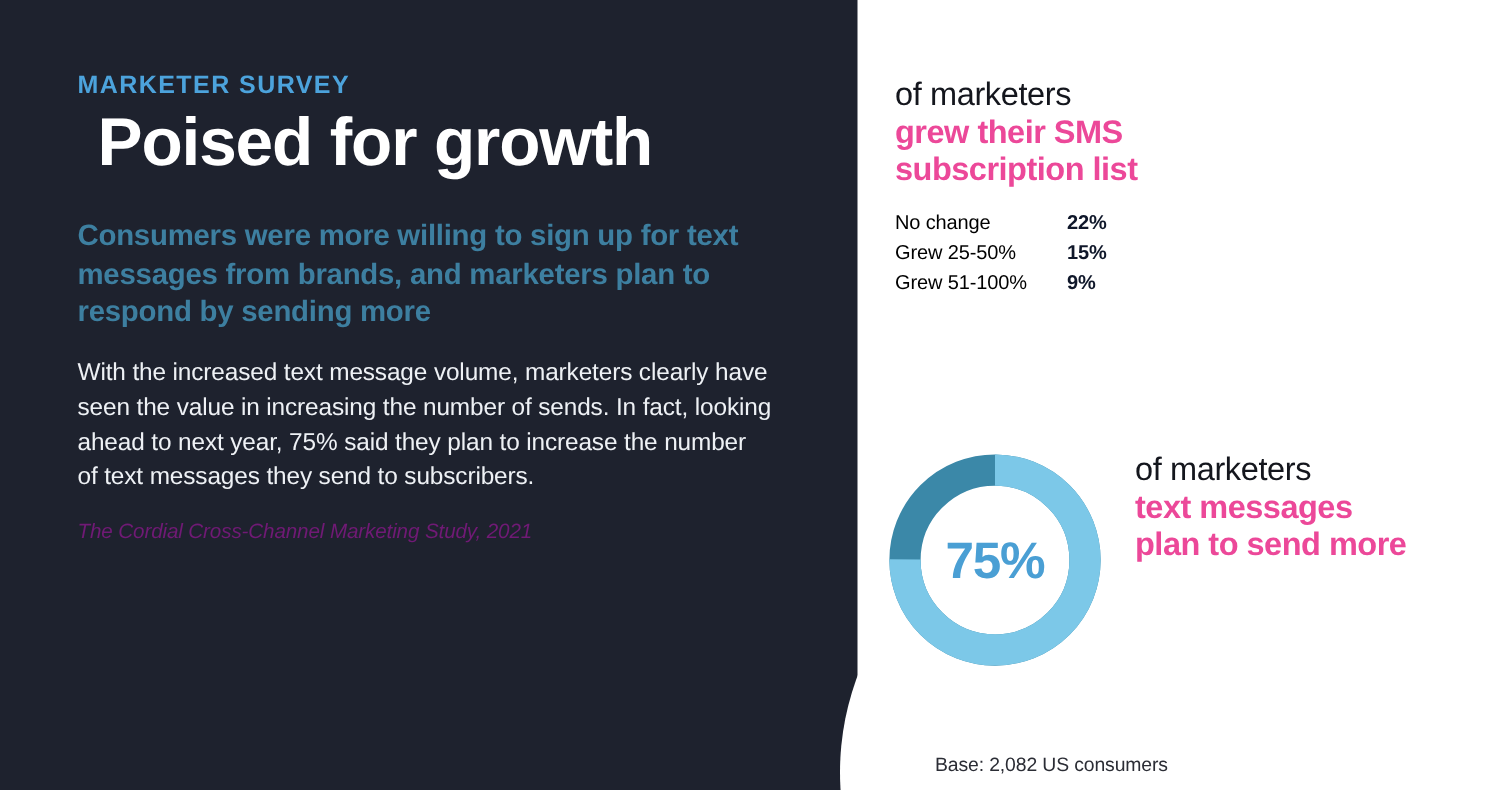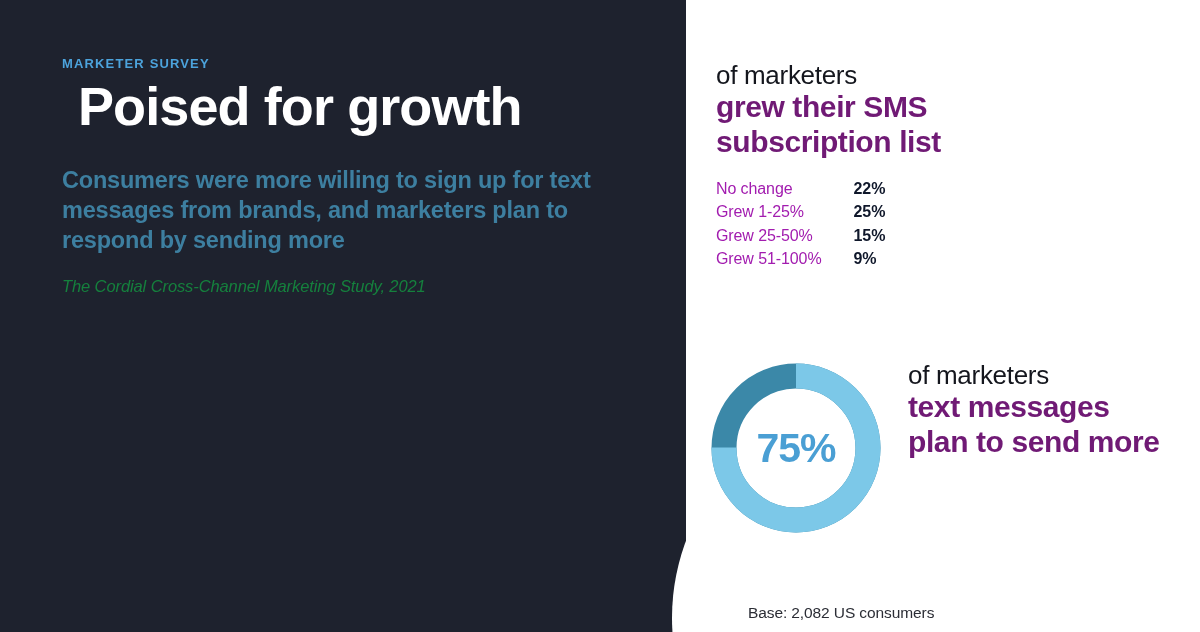--- a/index.html
+++ b/index.html
@@ -46,21 +46,21 @@
   
   .left-content {
     position: absolute;
     left: 62px;
     top: 56px;
     width: 556px;
     z-index: 3;
   }
   .eyebrow {
     color: #4ca3dc;
-    font-size: 13px;
+    font-size: 20px;
     font-weight: bold;
     letter-spacing: 1.15px;
     margin: 0 0 6px 0;
     line-height: 1.2;
   }
   .headline {
     color: #ffffff;
     font-size: 54px;
     font-weight: bold;
     letter-spacing: -0.9px;
@@ -77,21 +77,21 @@
   }
   .para {
     color: #eef1f5;
     font-size: 19.5px;
     line-height: 1.42;
     letter-spacing: -0.1px;
     margin: 0 0 20px 0;
     font-weight: normal;
   }
   .citation {
-    color: #15803d;
+    color: #701a75;
     font-size: 16.5px;
     font-style: italic;
     letter-spacing: -0.1px;
     margin: 6px 0 0 0;
   }
 
   
   .right-panel {
     position: absolute;
     left: 686px;
@@ -140,39 +140,39 @@
   }
   .stat-lead {
     color: #14161d;
     font-size: 26px;
     font-weight: normal;
     line-height: 1.16;
     letter-spacing: -0.3px;
     margin: 0;
   }
   .stat-emph {
-    color: #701a75;
-    font-size: 30px;
+    color: #ec4899;
+    font-size: 26px;
     font-weight: bold;
     line-height: 1.16;
     letter-spacing: -0.4px;
     margin: 0;
     white-space: nowrap;
   }
 
   
   .breakdown {
     margin-top: 17px;
     border-collapse: collapse;
   }
   .breakdown td {
     padding: 0;
     font-size: 16px;
     line-height: 1.47;
-    color: #a21caf;
+    color: #000000;
     letter-spacing: -0.1px;
     vertical-align: top;
   }
   .breakdown td.label { padding-right: 32px; font-weight: normal; }
   .breakdown td.value { font-weight: bold; color: #0f172a; }
 
   
   .base-note {
     position: absolute;
     left: 748px;
@@ -188,40 +188,37 @@
 
 <div class="canvas">
 
   <div class="dark-panel"></div>
   <div class="panel-notch"></div>
 
   <div class="left-content">
     <div class="eyebrow">MARKETER SURVEY</div>
     <h1 class="headline">Poised for growth</h1>
     <h2 class="subhead">Consumers were more willing to sign up for text messages from brands, and marketers plan to respond by sending more</h2>
+    <p class="para">With the increased text message volume, marketers clearly have seen the value in increasing the number of sends. In fact, looking ahead to next year, 75% said they plan to increase the number of text messages they send to subscribers.</p>
     <p class="citation">The Cordial Cross-Channel Marketing Study, 2021</p>
   </div>
 
   <div class="right-panel">
 
     <div class="stat-block first">
       <div class="stat-text">
         <p class="stat-lead">of marketers</p>
         <p class="stat-emph">grew their SMS</p>
         <p class="stat-emph">subscription list</p>
 
         <table class="breakdown">
           <tbody>
             <tr>
               <td class="label">No change</td>
               <td class="value">22%</td>
-            </tr>
-            <tr>
-              <td class="label">Grew 1-25%</td>
-              <td class="value">25%</td>
             </tr>
             <tr>
               <td class="label">Grew 25-50%</td>
               <td class="value">15%</td>
             </tr>
             <tr>
               <td class="label">Grew 51-100%</td>
               <td class="value">9%</td>
             </tr>
           </tbody>

